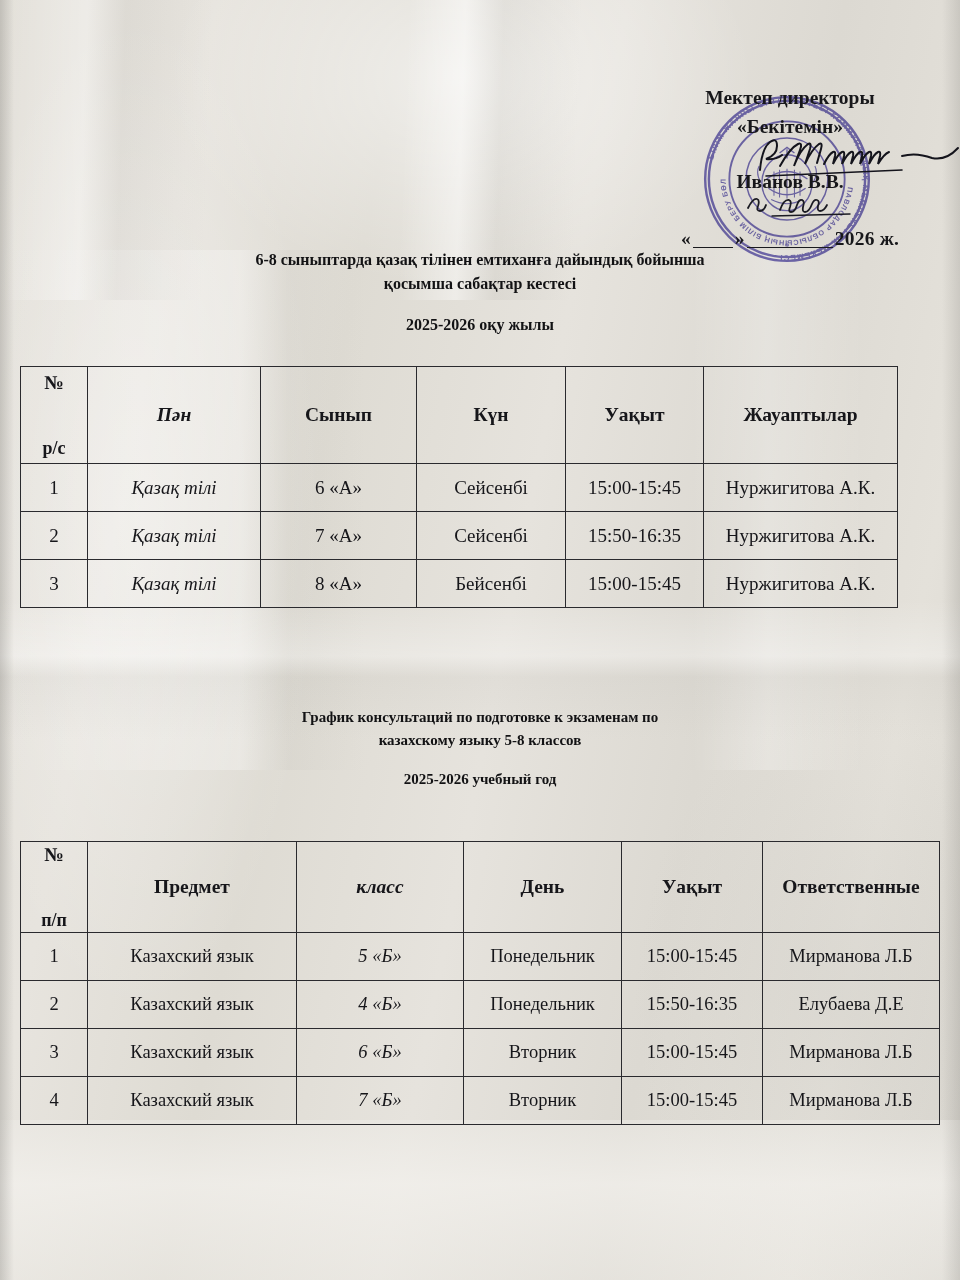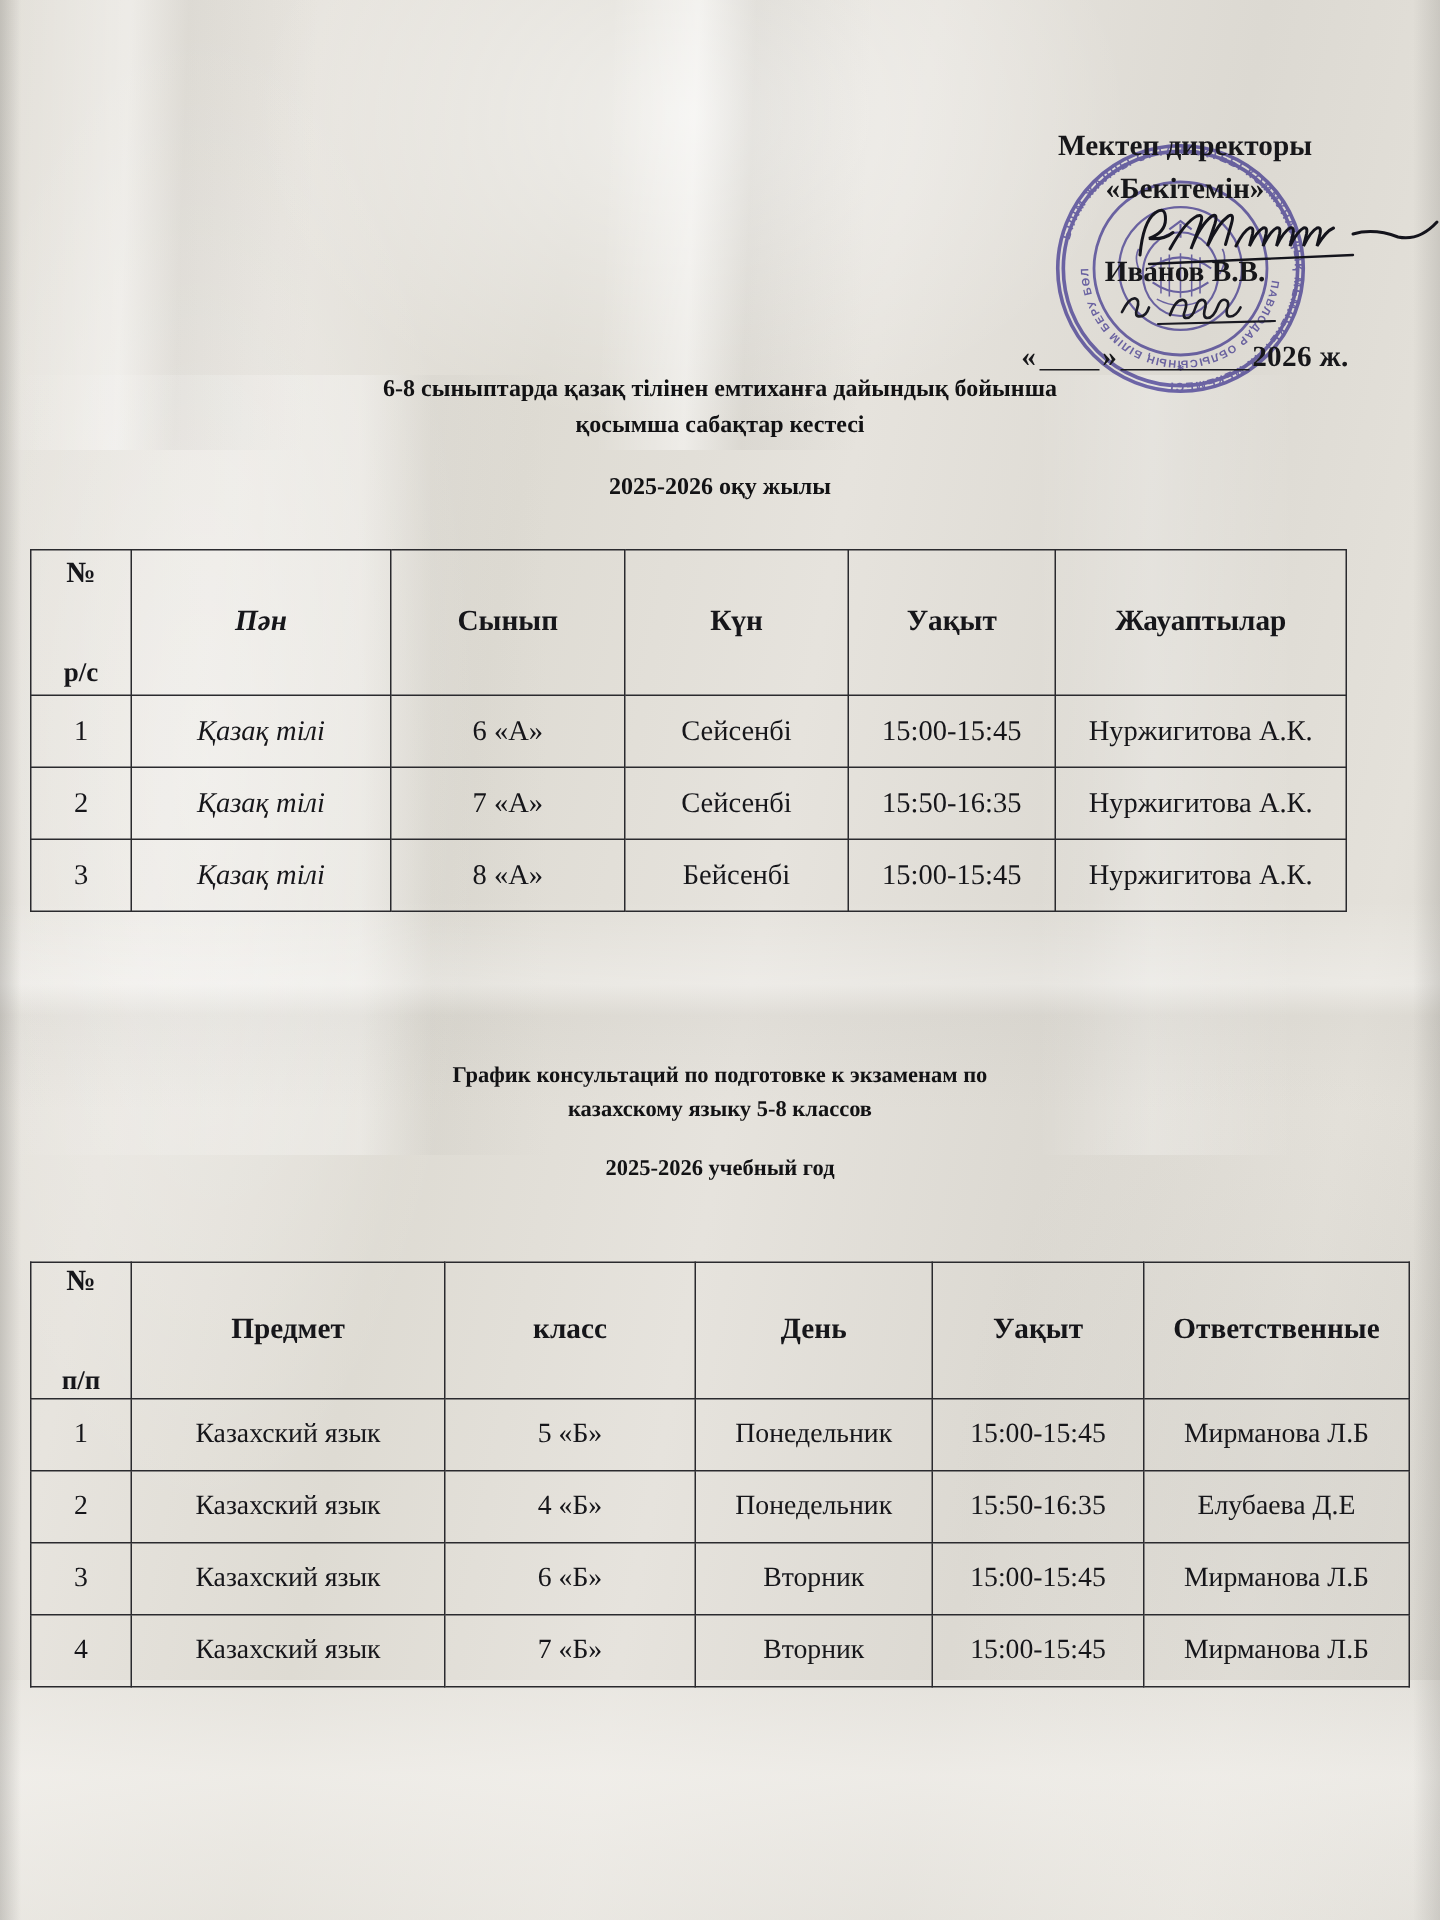--- a/index.html
+++ b/index.html
@@ -187,21 +187,21 @@
   }
   .num-head .l2 { font-size: 18px; margin-top: 20px; }
 
   .c-no   { width: 66px; }
   .c-subj-kz { width: 172px; font-style: italic; }
   .c-cls-kz  { width: 155px; }
   .c-day-kz  { width: 148px; margin-left: 44px; }
   .c-time-kz { width: 137px; }
 
   .c-subj-ru { width: 208px; }
-  .c-cls-ru  { width: 166px; }
+  .c-cls-ru  { width: 166px; font-style: italic; }
   .c-day-ru  { width: 157px; }
   .c-time-ru { width: 140px; }
 </style>
 </head>
 <body>
 
 <div class="page">
 
   <div class="crease crease-v1"></div>
   <div class="crease crease-v2"></div>

